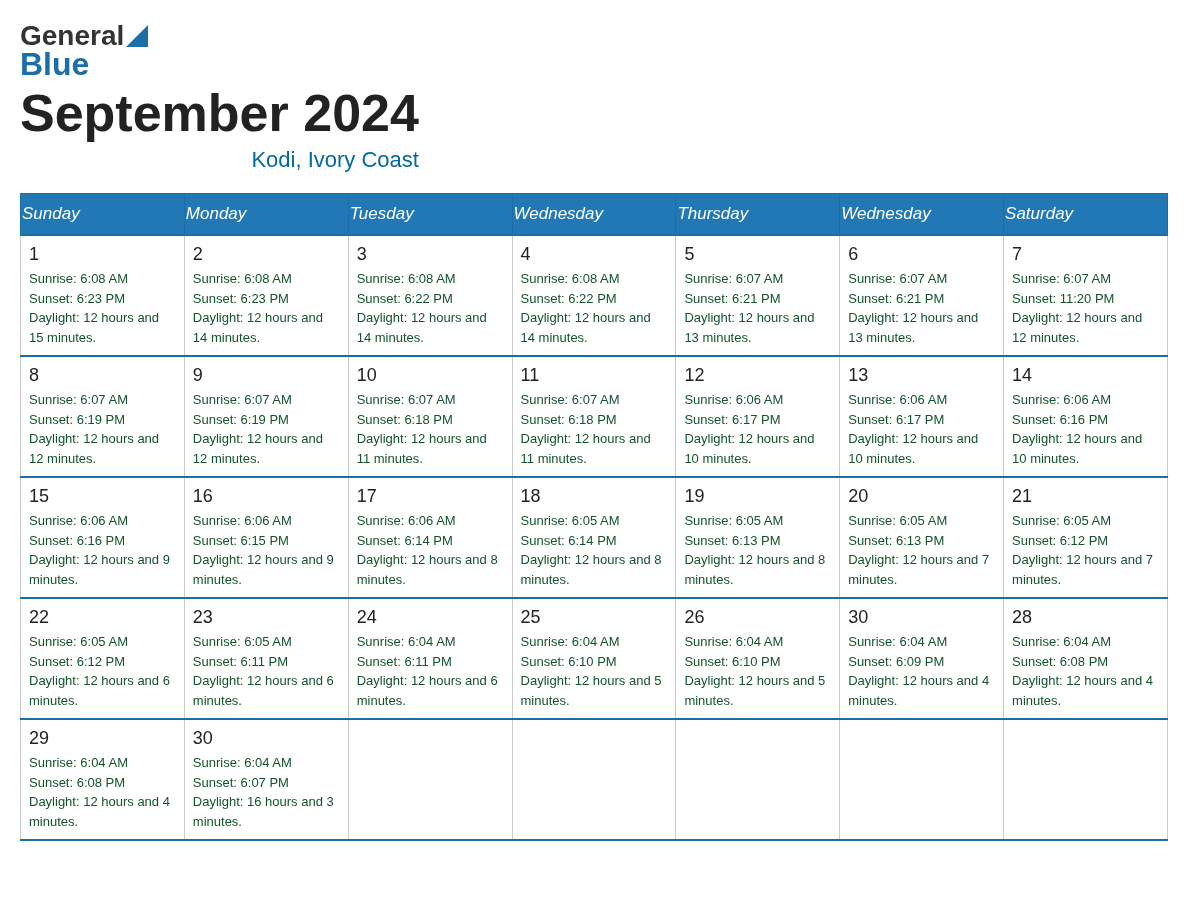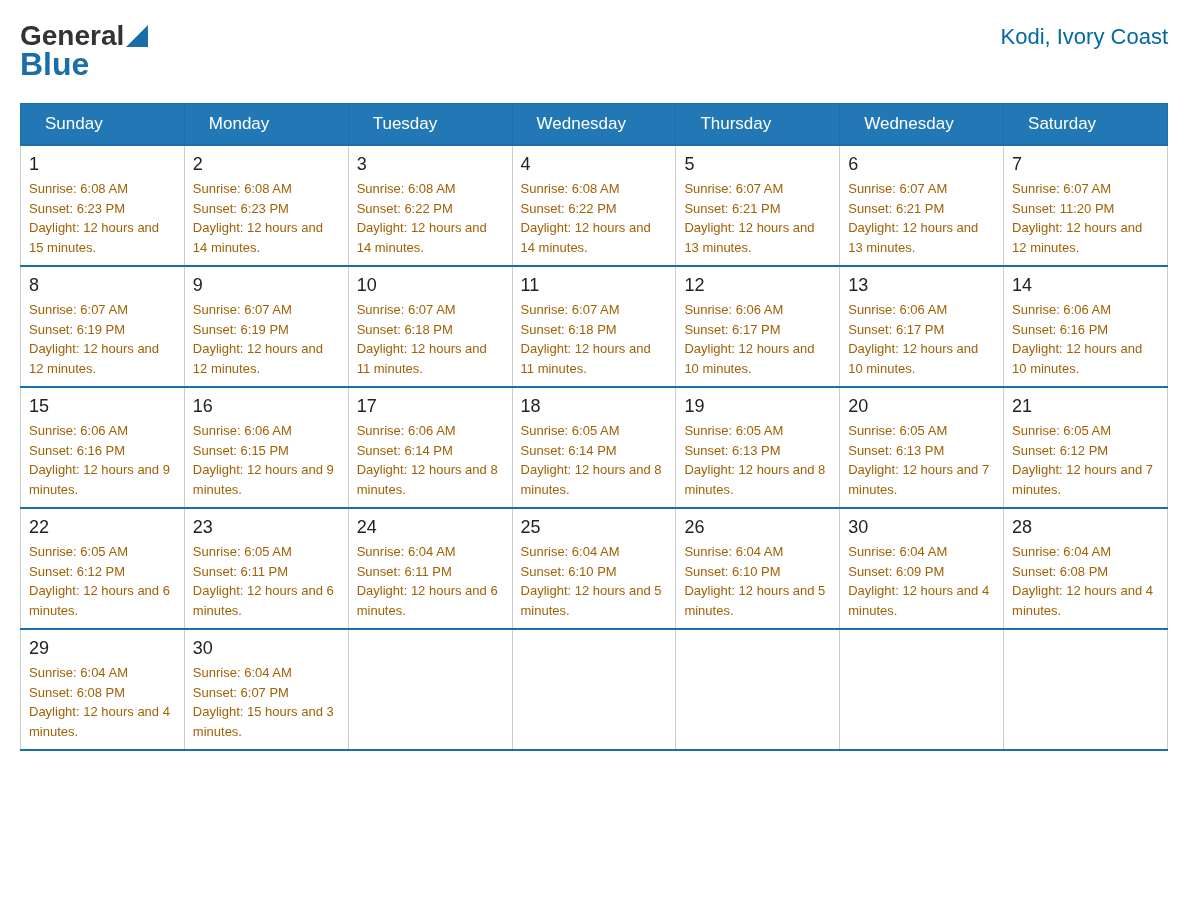--- a/index.html
+++ b/index.html
@@ -8,20 +8,21 @@
       background: #fff;
       width: 1188px;
       min-height: 918px;
       padding: 20px;
     }
     .header {
       display: flex;
       justify-content: space-between;
       align-items: flex-start;
       margin-bottom: 20px;
+      flex-direction: column;
     }
     .logo-text-general {
       font-size: 28px;
       font-weight: bold;
       color: #333;
     }
     .logo-wrapper {
       display: flex;
       flex-direction: column;
     }
@@ -49,25 +50,26 @@
       margin-top: 4px;
     }
     .calendar {
       width: 100%;
       border-collapse: collapse;
       border: 1px solid #1a6fa8;
     }
     .calendar th {
       background-color: #2178b5;
       color: #fff;
-      padding: 10px 24px;
+      padding: 10px 1px;
       font-size: 17px;
       font-weight: normal;
       text-align: left;
       border: 1px solid #1a6fa8;
+      font-style: italic;
     }
     .calendar td {
       vertical-align: top;
       padding: 8px;
       border: 1px solid #ccc;
       width: calc(100% / 7);
       min-height: 100px;
       font-size: 13px;
       color: #333;
     }
@@ -76,40 +78,41 @@
     }
     .day-number {
       font-size: 18px;
       color: #222;
       margin-bottom: 4px;
       display: block;
     }
     .day-info {
       font-size: 13px;
       line-height: 1.5;
-      color: #a16207;
+      color: #14532d;
     }
     .empty-cell {
       background: #fff;
     }
   </style>
 </head>
 <body>
 
 <div class="header">
   <div class="logo-wrapper">
     <div class="logo-line1">
       <span class="logo-text-general">General</span>
       <svg width="22" height="22" viewBox="0 0 22 22" style="margin-left:2px;margin-top:0px">
         <polygon points="0,22 22,0 22,22" fill="#1a6fa8"></polygon>
       </svg>
     </div>
     <div class="logo-line2">Blue</div>
   </div>
   <div class="title-section">
+    <div class="calendar-title">September 2024</div>
     <div class="calendar-subtitle">Kodi, Ivory Coast</div>
   </div>
 </div>
 
 <table class="calendar">
   <thead>
     <tr>
       <th>Sunday</th>
       <th>Monday</th>
       <th>Tuesday</th>
@@ -359,21 +362,21 @@
           <span>Sunrise: 6:04 AM</span><br>
           <span>Sunset: 6:08 PM</span><br>
           <span>Daylight: 12 hours and 4 minutes.</span>
         </div>
       </td>
         <td>
         <span class="day-number">30</span>
         <div class="day-info">
           <span>Sunrise: 6:04 AM</span><br>
           <span>Sunset: 6:07 PM</span><br>
-          <span>Daylight: 15 hours and 3 minutes.</span>
+          <span>Daylight: 16 hours and 3 minutes.</span>
         </div>
       </td>
         <td class="empty-cell"></td>
         <td class="empty-cell"></td>
         <td class="empty-cell"></td>
         <td class="empty-cell"></td>
         <td class="empty-cell"></td>
       </tr>
     </tbody>
 </table>

